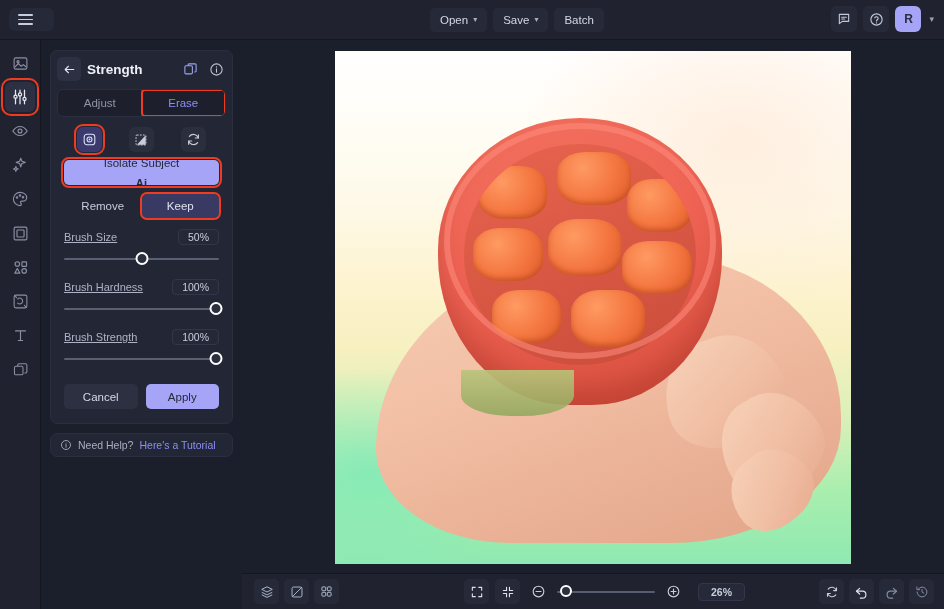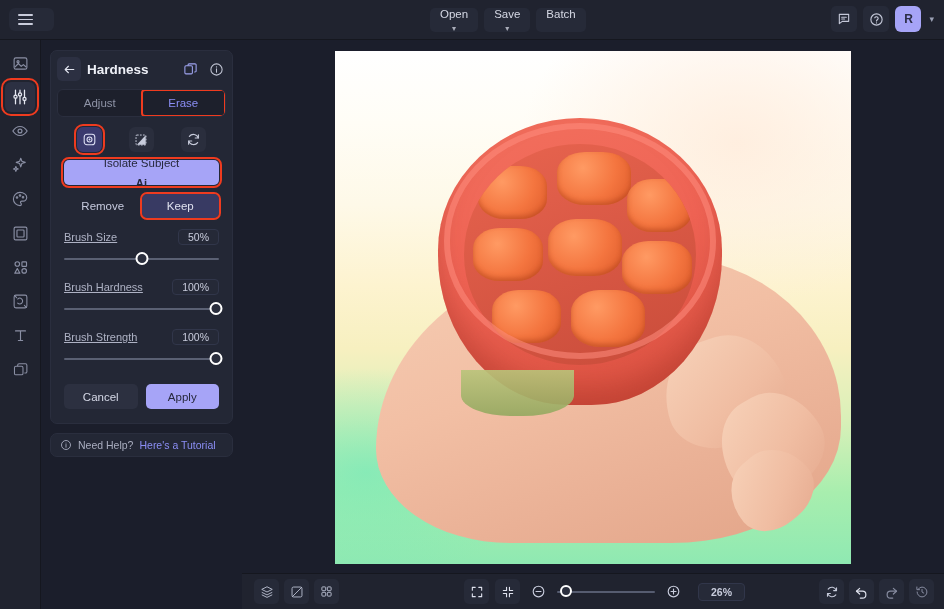--- a/index.html
+++ b/index.html
@@ -30,21 +30,20 @@
   .topcenter {
     position: absolute; left: 430px; top: 8px;
     display: flex; align-items: center; gap: 6px;
   }
   .tbtn {
     display: flex; align-items: center; gap: 5px;
     height: 24px; padding: 0 10px;
     border-radius: 5px; background: #262a38;
     color: #d5d8e4; font-size: 11.5px; cursor: pointer;
     border: none;
-    flex-direction: column;
   }
   .tbtn .caret { font-size: 8px; opacity: .75; position: relative; top: -1px; }
 
   .topright {
     position: absolute; right: 8px; top: 6px;
     display: flex; align-items: center; gap: 6px;
   }
   .iconbtn {
     width: 26px; height: 26px; border-radius: 5px;
     background: #262a38; display: flex; align-items: center; justify-content: center;
@@ -401,21 +400,21 @@
 
   <div class="panel">
     <div class="panelcard">
 
       <div class="panelhead">
         <div class="backbtn">
           <svg width="13" height="13" viewBox="0 0 24 24" fill="none" stroke="#e2e5f0" stroke-width="2">
             <path d="M20 12H4M10 6l-6 6 6 6" stroke-linecap="round" stroke-linejoin="round"></path>
           </svg>
         </div>
-        <div class="panel-title">Hardness</div>
+        <div class="panel-title">Strength</div>
         <div class="headicon">
           <svg width="15" height="15" viewBox="0 0 24 24" fill="none" stroke="#9fa4f0" stroke-width="1.7">
             <rect x="3" y="6" width="12" height="13" rx="1.8"></rect>
             <path d="M8 6V4.8A1.8 1.8 0 019.8 3h9.4A1.8 1.8 0 0121 4.8v9.4a1.8 1.8 0 01-1.8 1.8H18"></path>
           </svg>
         </div>
         <div class="headicon">
           <svg width="15" height="15" viewBox="0 0 24 24" fill="none" stroke="#c3c7d6" stroke-width="1.7">
             <circle cx="12" cy="12" r="9"></circle>
             <path d="M12 11v5.5" stroke-linecap="round"></path>

